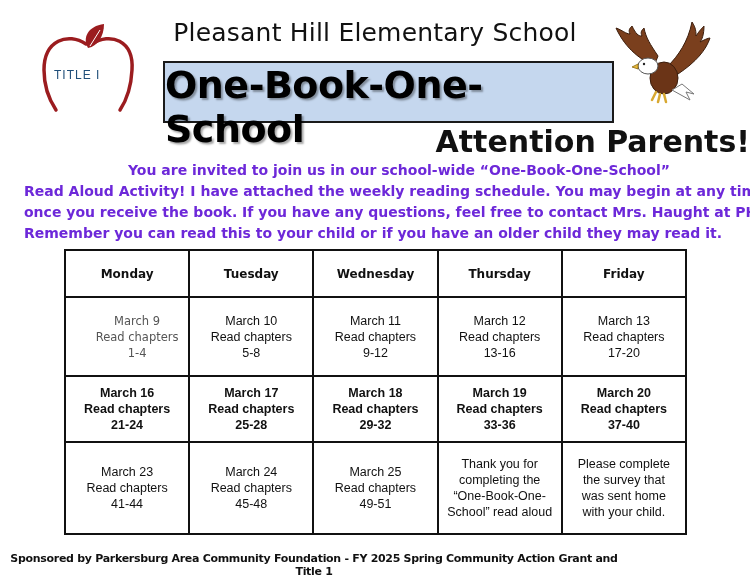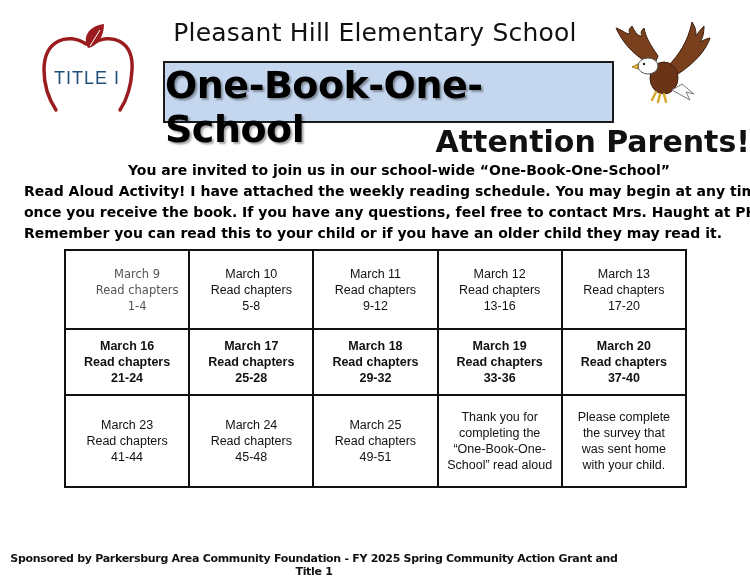--- a/index.html
+++ b/index.html
@@ -1,38 +1,38 @@
 <!DOCTYPE html>
 <html><head>
 <meta charset="utf-8">
 <style>
   * { margin: 0; padding: 0; box-sizing: border-box; }
   html, body { width: 750px; height: 580px; background: #ffffff; overflow: hidden; }
   body { position: relative; font-family: "DejaVu Sans", sans-serif; color: #111; }
 
   .logo { position: absolute; left: 38px; top: 22px; width: 100px; height: 92px; }
   .logo-text { position: absolute; left: 16px; top: 46px; font-family: "Liberation Sans", sans-serif;
-    font-size: 18px; color: #1f4e79; letter-spacing: 1px; }
+    font-size: 12px; color: #1f4e79; letter-spacing: 1px; }
 
   .eagle { position: absolute; left: 612px; top: 20px; width: 100px; height: 88px; }
 
   .school-name { position: absolute; left: 0; width: 750px; top: 18px; text-align: center;
     font-family: "DejaVu Sans", sans-serif; font-size: 25px; font-weight: normal; color: #111;
     letter-spacing: 0.2px; }
 
   .banner { position: absolute; left: 163px; top: 61px; width: 451px; height: 62px;
     background: #c5d7ee; border: 2px solid #1a1a1a; display: flex; align-items: flex-start; justify-content: center; }
   .banner-text { font-family: "DejaVu Sans", sans-serif; font-weight: bold; font-size: 38px;
     color: #000; text-shadow: 2px 2px 2px rgba(0,0,0,0.35); letter-spacing: -0.5px; }
 
   .headline { position: absolute; left: 0; width: 750px; top: 124px; text-align: right;
     font-family: "DejaVu Sans", sans-serif; font-size: 30px; font-weight: 600; color: #111; }
 
   .intro { position: absolute; left: 24px; top: 160px; width: 720px;
-    font-family: "DejaVu Sans", sans-serif; font-size: 14px; font-weight: 600; line-height: 21px; color: #000000; }
+    font-family: "DejaVu Sans", sans-serif; font-size: 14px; font-weight: 600; line-height: 21px; color: #6d28d9; }
   .intro .l1 { display: block; text-align: center; padding-left: 30px; }
   .intro .ln { display: block; white-space: nowrap; }
 
   .schedule { position: absolute; left: 64px; top: 249px; width: 623px; border-collapse: collapse;
     border: 2px solid #111; table-layout: fixed; }
   .schedule td, .schedule th { border: 2px solid #111; text-align: center; vertical-align: middle; }
   .schedule th { height: 47px; font-family: "DejaVu Sans", sans-serif; font-weight: 600; font-size: 12px; color: #111; }
   .schedule td { font-family: "Liberation Sans", sans-serif; font-size: 12.5px; line-height: 16px; color: #111; }
   .r1 td { height: 79px; }
   .r2 td { height: 66px; font-weight: bold; }
@@ -85,20 +85,27 @@
 
 <div class="intro">
   <span class="l1">You are invited to join us in our school-wide “One-Book-One-School”</span>
   <span class="ln">Read Aloud Activity!  I have attached the weekly reading schedule.  You may begin at any time</span>
   <span class="ln">once you receive the book.  If you have any questions, feel free to contact Mrs. Haught at PHE.</span>
   <span class="ln">Remember you can read this to your child or if you have an older child they may read it.</span>
 </div>
 
 <table class="schedule">
   <tbody>
+      <tr>
+    <th>Monday</th>
+    <th>Tuesday</th>
+    <th>Wednesday</th>
+    <th>Thursday</th>
+    <th>Friday</th>
+  </tr>
   <tr class="r1">
     <td class="cell-first">
       <span>March 9</span>
       <span>Read chapters</span>
       <span>1-4</span>
     </td>
     <td>
       <span>March 10</span>
       <span>Read chapters</span>
       <span>5-8</span>

